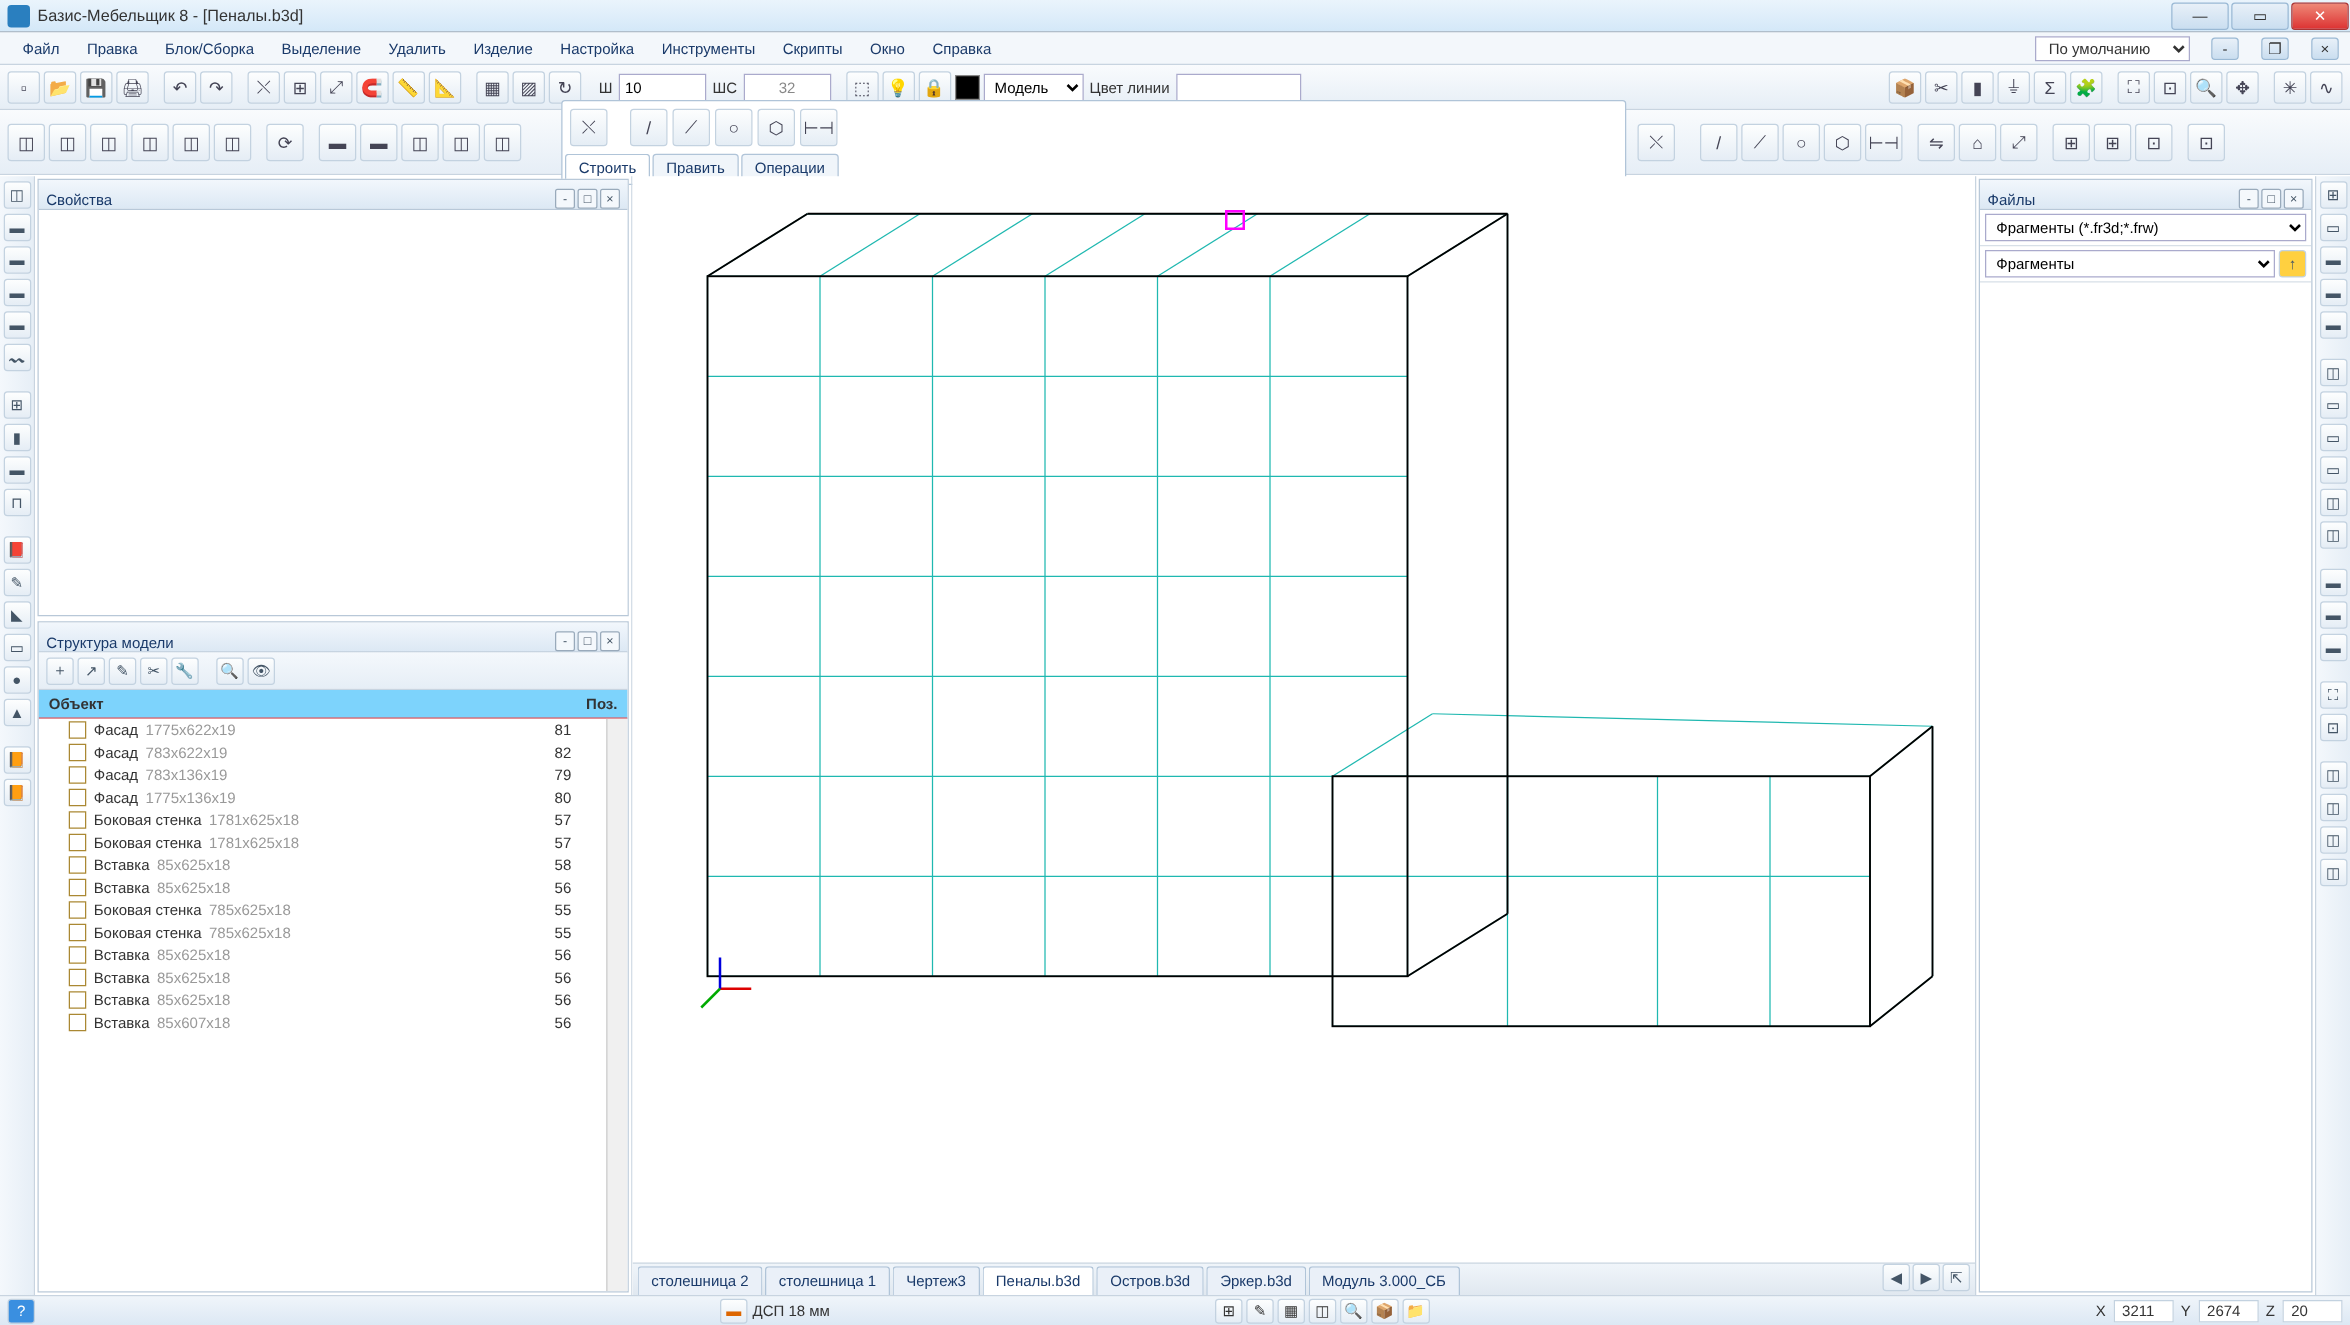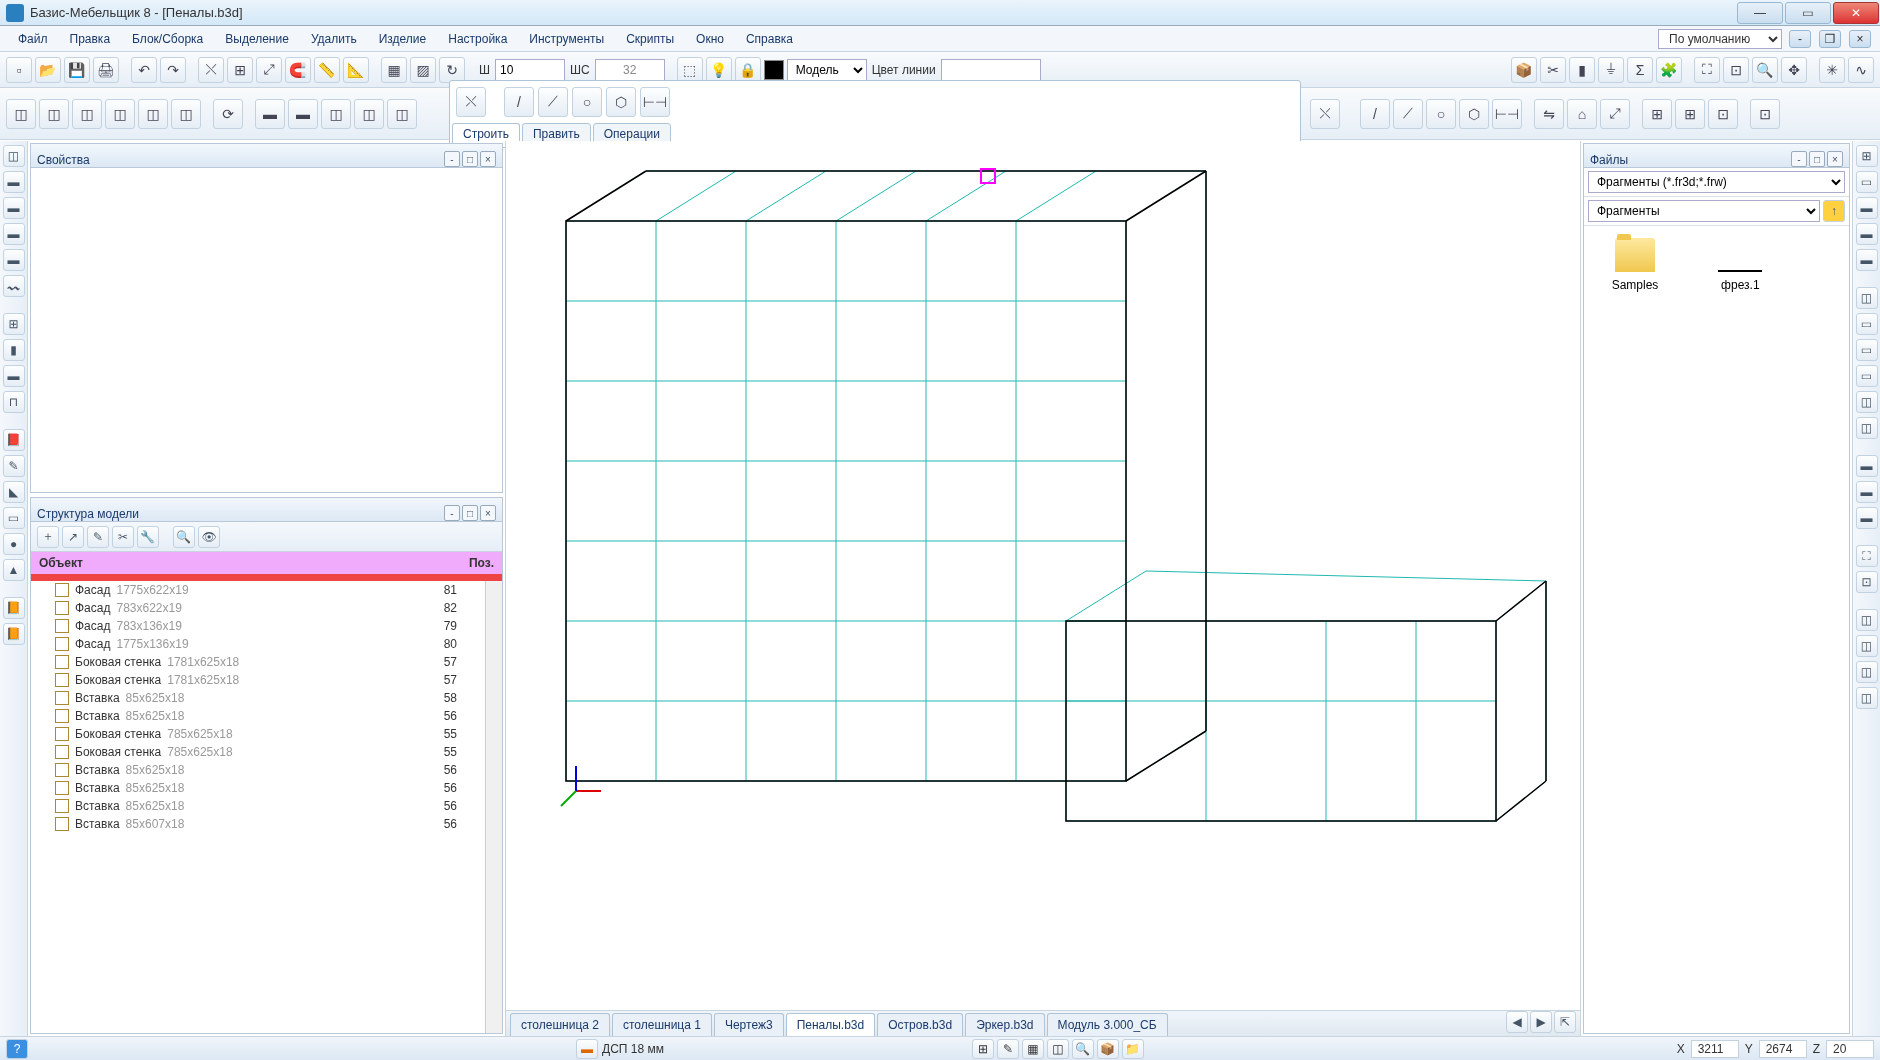--- a/index.html
+++ b/index.html
@@ -9,21 +9,21 @@
 .titlebar { height: 26px; background: linear-gradient(#eaf4fc,#d4e8f8); display: flex; align-items: center; padding-left: 6px; border-bottom: 1px solid #9ab; }
 .titlebar .appicon { width: 18px; height: 18px; background: #2a7fbf; border-radius: 3px; margin-right: 6px; display:inline-block }
 .titlebar .title { color: #333; font-size: 13px; }
 .win-controls { margin-left: auto; display: flex; }
 .win-btn { width: 46px; height: 22px; margin: 1px; background: linear-gradient(#e8f0f8,#cadef0); border: 1px solid #99b8d4; border-radius: 3px; display:flex;align-items:center;justify-content:center; color:#333 }
 .win-btn.close { background: linear-gradient(#e87,#d33); color:#fff; border-color:#a33 }
 
 
 .menubar { height: 26px; background: #f3f7fb; border-bottom: 1px solid #c8d4e0; display: flex; align-items: center; padding-left: 14px; gap: 14px; }
 .menubar .item { color: #1a3a6a; cursor: default; padding: 2px 4px; }
-.menubar .right { margin-left: auto; display:flex; align-items:center; gap:6px; padding-right:8px }
+.menubar .right { margin-left: auto; display:flex; align-items:center; gap:16px; padding-right:8px }
 .right-combo { height:20px; border:1px solid #aac; background:#fff; padding:1px 14px 1px 6px; font-size:12px; color:#333 }
 
 
 .toolbar { height: 36px; background: linear-gradient(#f9fbfd,#e6eef6); border-bottom: 1px solid #c8d4e0; display: flex; align-items: center; padding: 0 6px; gap: 3px; }
 .tbtn { width: 26px; height: 26px; background: linear-gradient(#fdfefe,#e5edf5); border: 1px solid #c3d2e0; border-radius: 3px; display:flex; align-items:center; justify-content:center; cursor:default; font-size:14px; color:#445 }
 .sep { width: 6px; }
 .toolbar input, .toolbar select { height: 22px; border: 1px solid #aac; background: #fff; padding: 0 4px; }
 .lbl { color:#333; margin:0 2px }
 .colorbox { width:20px; height:20px; background:#000; border:1px solid #888 }
 .toolbar2 { height: 52px; background: linear-gradient(#f9fbfd,#e6eef6); border-bottom: 1px solid #c8d4e0; display:flex; align-items:center; padding:0 6px; gap:3px }
@@ -51,21 +51,21 @@
 .pctl { width:16px; height:16px; border:1px solid #9ab; background:#f4f8fc; display:flex;align-items:center;justify-content:center; font-size:10px; color:#456; border-radius:2px }
 .panel-body { flex:1; overflow:auto; background:#fff }
 
 .combo-row { padding:3px 4px; border-bottom:1px solid #d8e0e8 }
 .combo-row select, .combo-row input { width:100%; height:22px; border:1px solid #aac; background:#fff; padding:0 4px }
 
 .prop-hdr { display:flex; padding:4px 8px; color:#555; border-bottom:1px solid #e0e8f0; background:#fafcfe }
 .prop-hdr span:first-child { width:110px }
 
 .tree-tbar { height:30px; background:linear-gradient(#f4f8fc,#e6eef6); border-bottom:1px solid #c8d4e0; display:flex; align-items:center; gap:3px; padding:0 6px }
-.tree-hdr { display:flex; padding:4px 8px; color:#333; background:#f0abfc; border-bottom:7px solid #ef4444; font-weight:bold }
+.tree-hdr { display:flex; padding:4px 8px; color:#333; background:#7dd3fc; border-bottom:1px solid #ef4444; font-weight:bold }
 .tree-hdr span:first-child { flex:1 }
 .tree-hdr span:last-child { width:60px; text-align:right }
 
 .tree-row { display:flex; align-items:center; padding:2px 8px 2px 24px; color:#333 }
 .tree-row .icn { width:14px; height:14px; border:1px solid #a83; background:#fff; margin-right:6px; flex:0 0 auto }
 .tree-row .nm { color:#333 }
 .tree-row .dim { color:#999; margin-left:6px }
 .tree-row .pos { margin-left:auto; color:#333; padding-right:20px }
 
 
@@ -470,30 +470,20 @@
           <div class="pctl">×</div>
         </div>
       </div>
       <div class="combo-row">
         <select><option>Фрагменты (*.fr3d;*.frw)</option></select>
       </div>
       <div class="combo-row" style="display:flex;gap:3px">
         <select style="flex:1"><option>Фрагменты</option></select>
         <div class="stbn" style="background:#ffd040">↑</div>
       </div>
-      <div class="panel-body">
-        <div class="file-item">
-          <div class="file-icn"></div>
-          <span>Samples</span>
-        </div>
-        <div class="file-item">
-          <div class="file-line"></div>
-          <span>фрез.1</span>
-        </div>
-      </div>
     </div>
   </div>
 
   <div class="right-tools">
     <div class="stbn">⊞</div>
     <div class="stbn">▭</div>
     <div class="stbn">▬</div>
     <div class="stbn">▬</div>
     <div class="stbn">▬</div>
     <div style="height:8px"></div>

